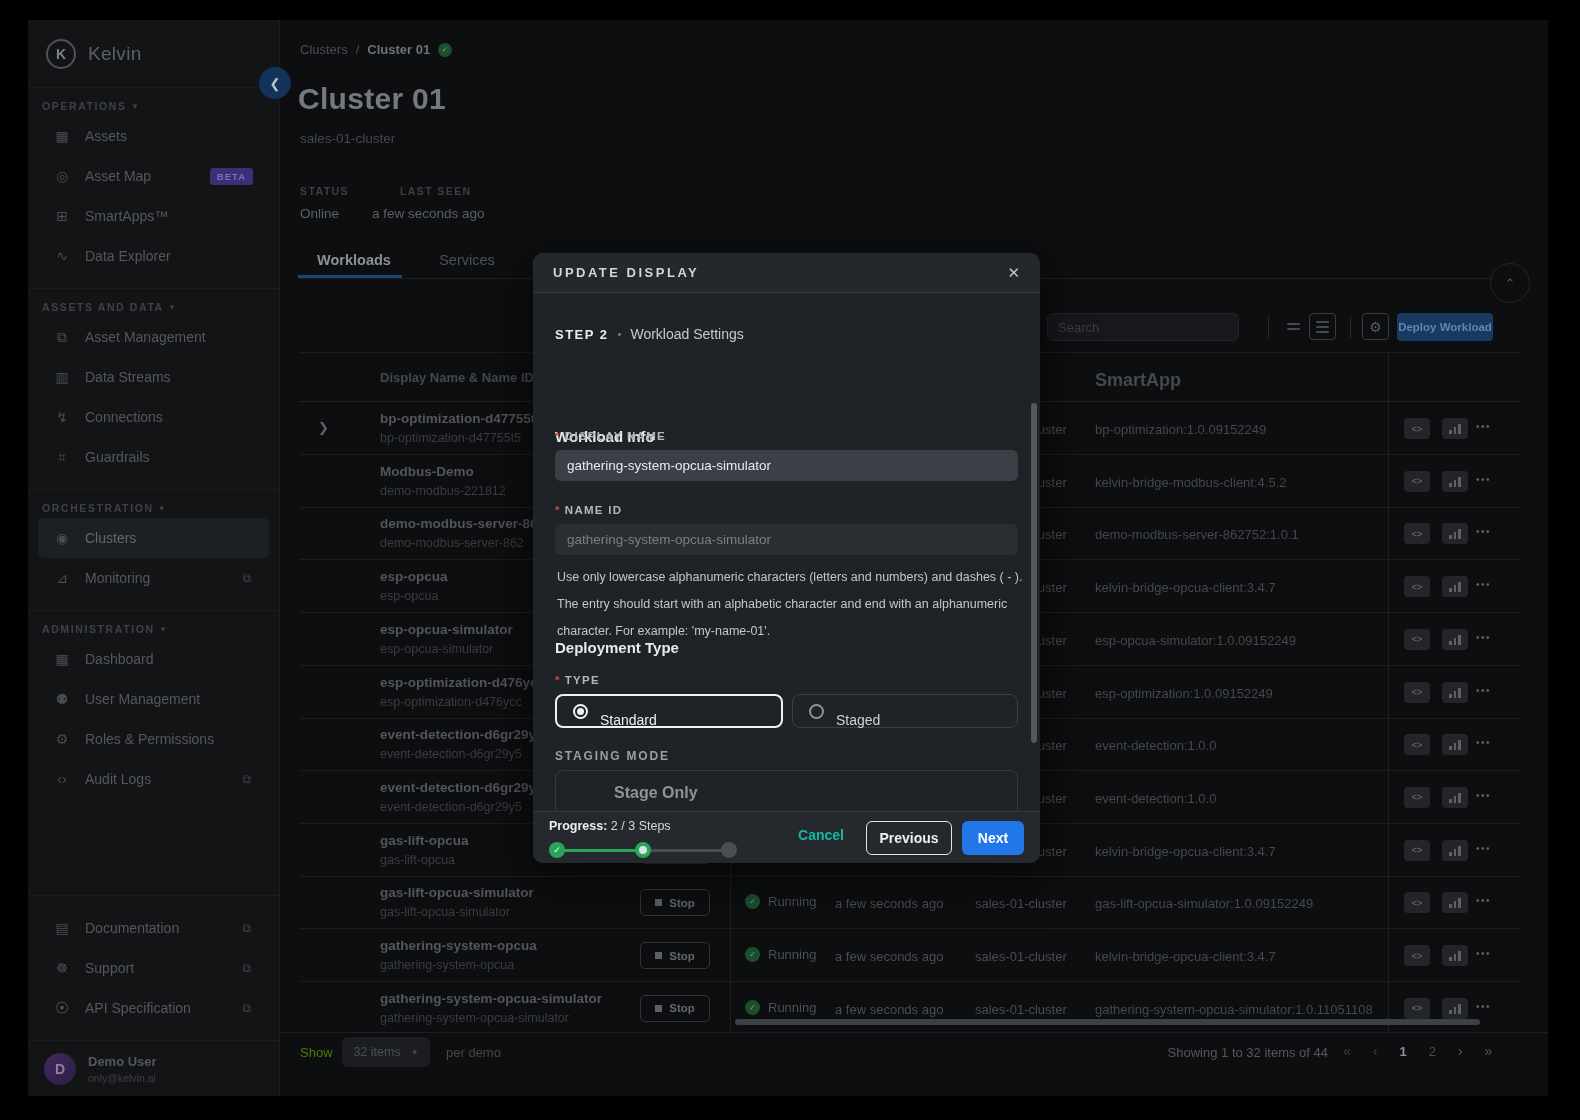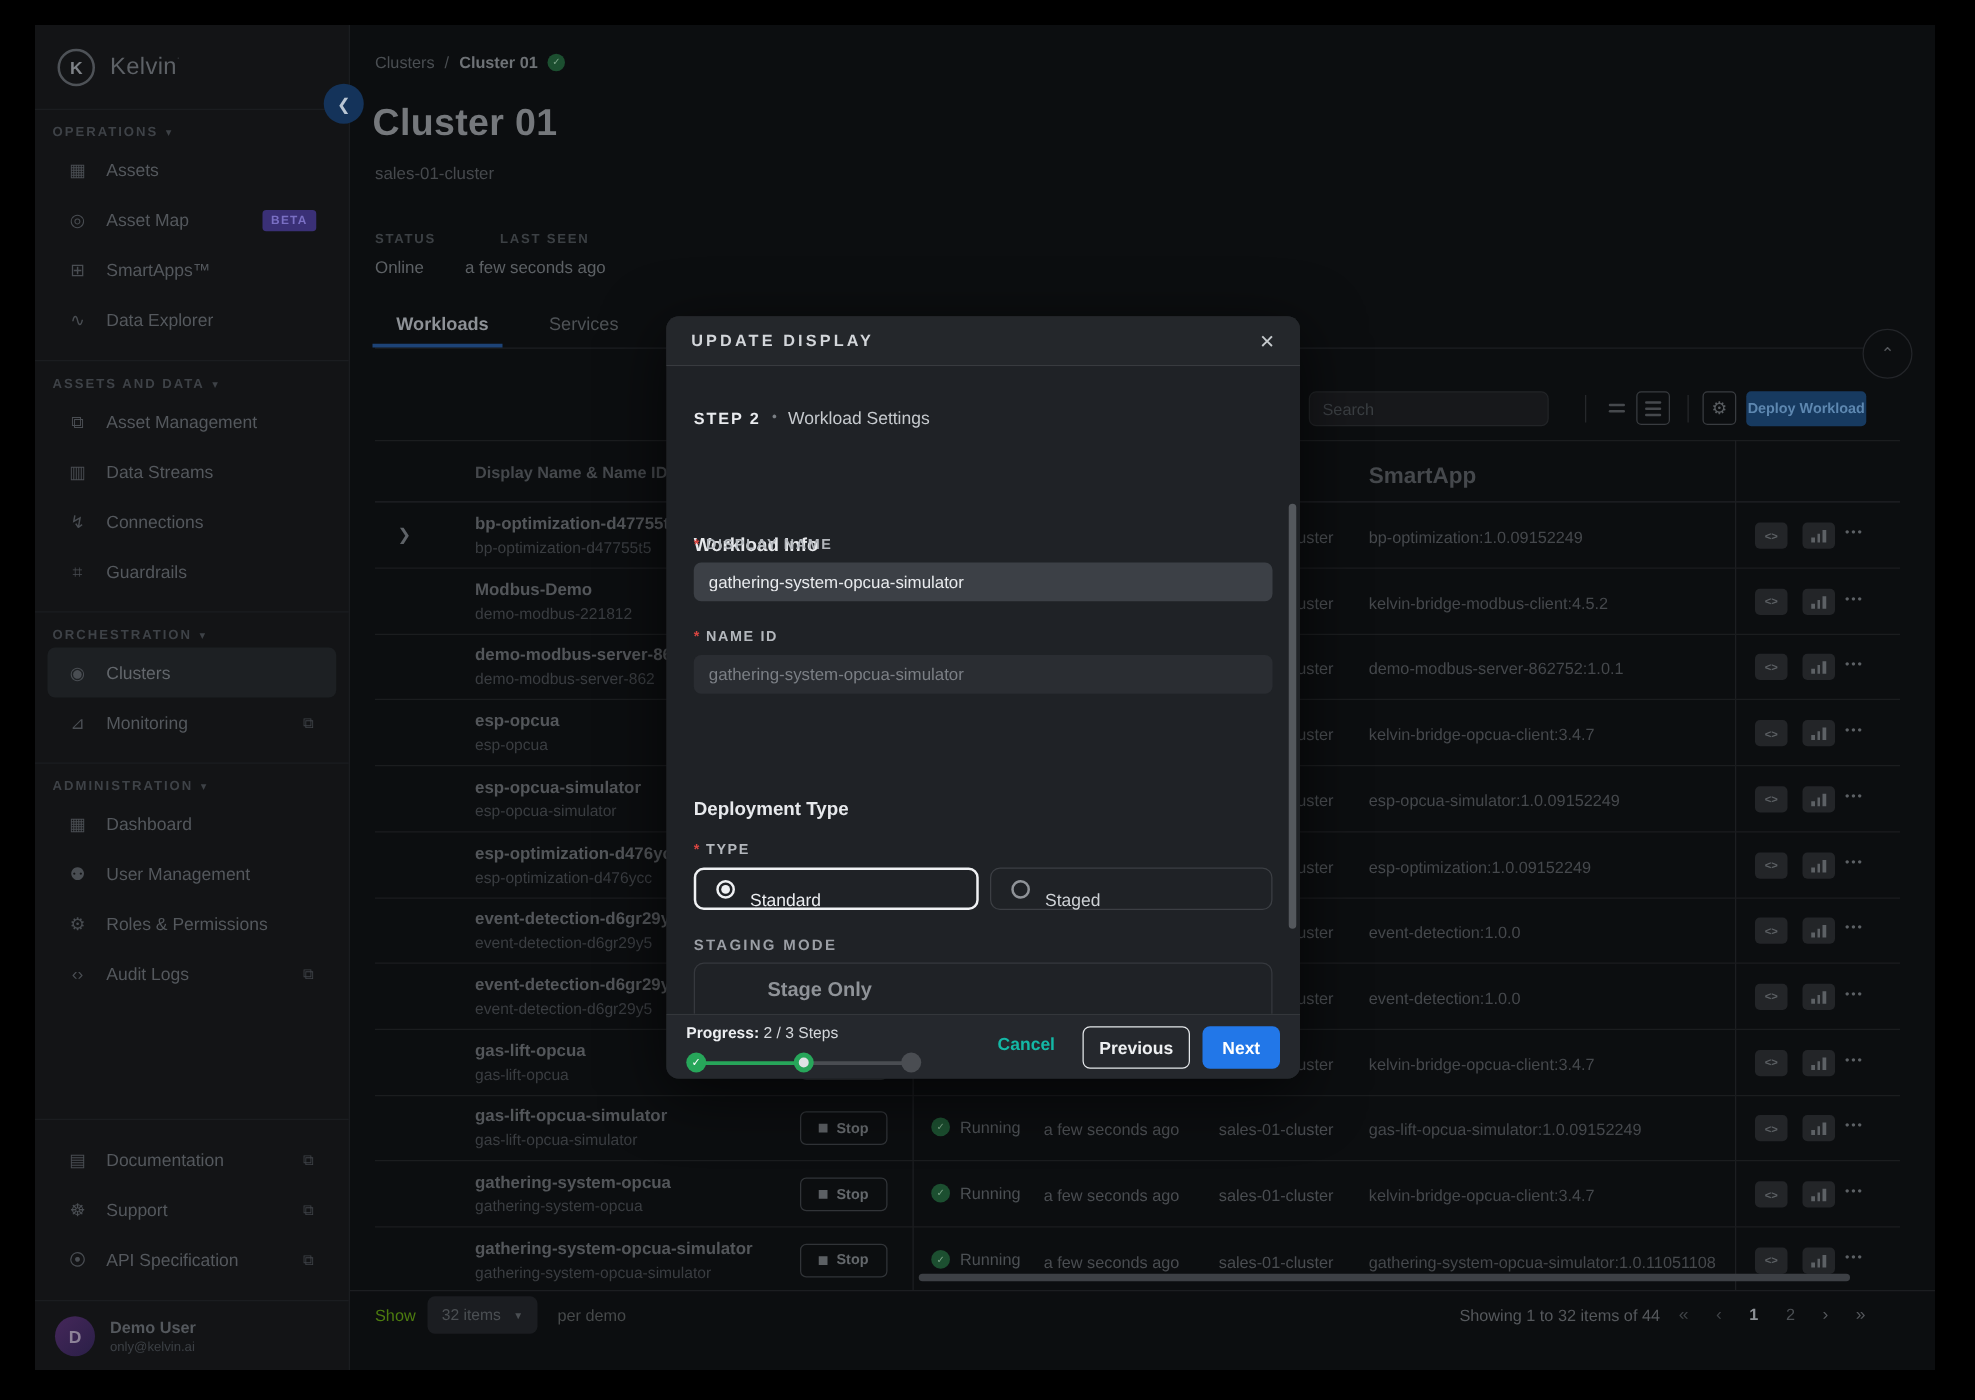--- a/index.html
+++ b/index.html
@@ -685,20 +685,25 @@
       <div class="m-step">
         <span class="sl">STEP 2</span>
         <span class="dot">•</span>
         <span class="st">Workload Settings</span>
       </div>
       <div class="m-sec" style="top:103px;margin-top:32px;">Workload Info</div>
       <div class="m-label" style="top:137px;"><span class="ast">*</span><span>DISPLAY NAME</span></div>
       <input class="m-input live" style="top: 157px;" value="gathering-system-opcua-simulator">
       <div class="m-label" style="top:211px;"><span class="ast">*</span><span>NAME ID</span></div>
       <input class="m-input dis" style="top: 231px;" disabled="" value="gathering-system-opcua-simulator">
+      <div class="m-help">
+        <div>Use only lowercase alphanumeric characters (letters and numbers) and dashes ( - ).</div>
+        <div>The entry should start with an alphabetic character and end with an alphanumeric</div>
+        <div>character. For example: 'my-name-01'.</div>
+      </div>
       <div class="m-sec" style="top:346px;">Deployment Type</div>
       <div class="m-label" style="top:381px;"><span class="ast">*</span><span>TYPE</span></div>
       <div class="radio-row">
         <div class="radio-box sel">
           <span class="rdo on"></span>
           <span class="rlabel">Standard</span>
         </div>
         <div class="radio-box unsel">
           <span class="rdo off"></span>
           <span class="rlabel">Staged</span>

